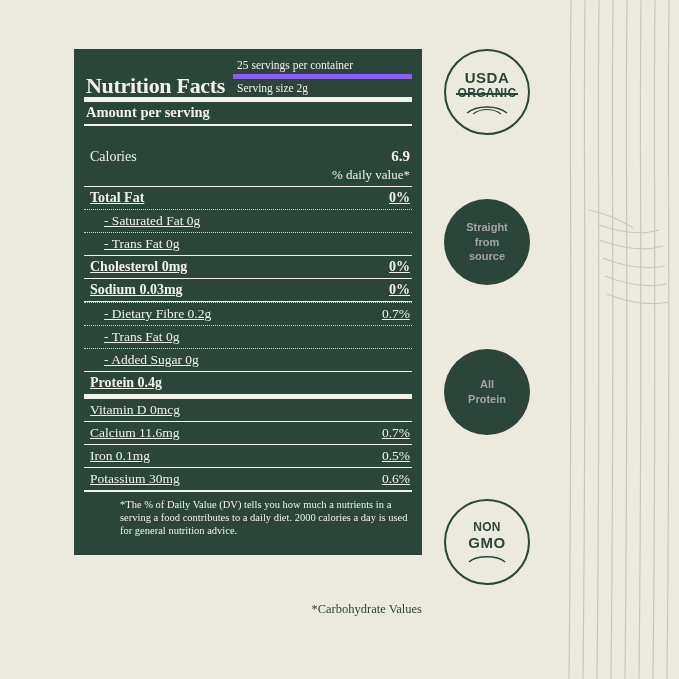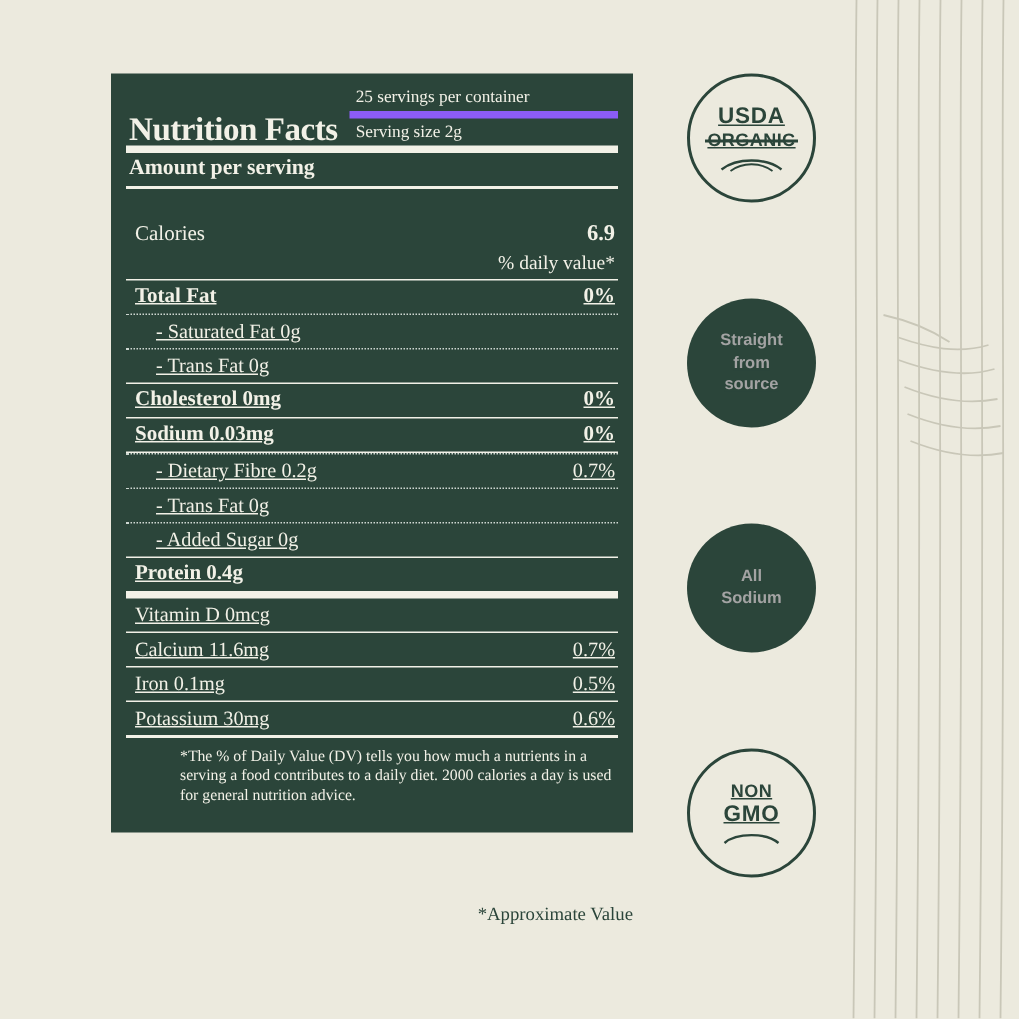--- a/index.html
+++ b/index.html
@@ -125,24 +125,23 @@
     top: 602px;
     width: 348px;
     text-align: right;
     font-size: 12.5px;
     color: #2b453a;
   }
 
   
   .badges {
     position: absolute;
-    left: 458px;
+    left: 444px;
     top: 49px;
     width: 92px;
-    text-decoration: underline;
   }
   .badge {
     width: 86px;
     height: 86px;
     border-radius: 50%;
     display: flex;
     flex-direction: column;
     align-items: center;
     justify-content: center;
     text-align: center;
@@ -313,42 +312,42 @@
         <span class="val">0.6%</span>
       </div>
     </div>
 
     <div class="rule-med"></div>
 
     <div class="footnote">*The % of Daily Value (DV) tells you how much a nutrients in a serving a food contributes to a daily diet. 2000 calories a day is used for general nutrition advice.</div>
   </div>
 </div>
 
-<div class="approx">*Approximate Value</div>
+<div class="approx">*Carbohydrate Values</div>
 
 <div class="badges">
 
   <div class="badge outline">
     <div class="l1">USDA</div>
     <div class="l2 strike">ORGANIC</div>
     <svg class="arc" width="44" height="12" viewBox="0 0 44 12">
       <path d="M2 10 C 12 2, 32 2, 42 10" fill="none" stroke="#2b453a" stroke-width="1.6"></path>
       <path d="M8 11 C 16 5, 28 5, 36 11" fill="none" stroke="#2b453a" stroke-width="1.2"></path>
     </svg>
   </div>
 
   <div class="badge solid">
     <div class="small">Straight</div>
     <div class="small">from</div>
     <div class="small">source</div>
   </div>
 
   <div class="badge solid">
     <div class="small">All</div>
-    <div class="small">Sodium</div>
+    <div class="small">Protein</div>
   </div>
 
   <div class="badge outline">
     <div class="l2">NON</div>
     <div class="l1">GMO</div>
     <svg class="arc" width="40" height="10" viewBox="0 0 40 10">
       <path d="M2 8 C 10 1, 30 1, 38 8" fill="none" stroke="#2b453a" stroke-width="1.6"></path>
     </svg>
   </div>
 

